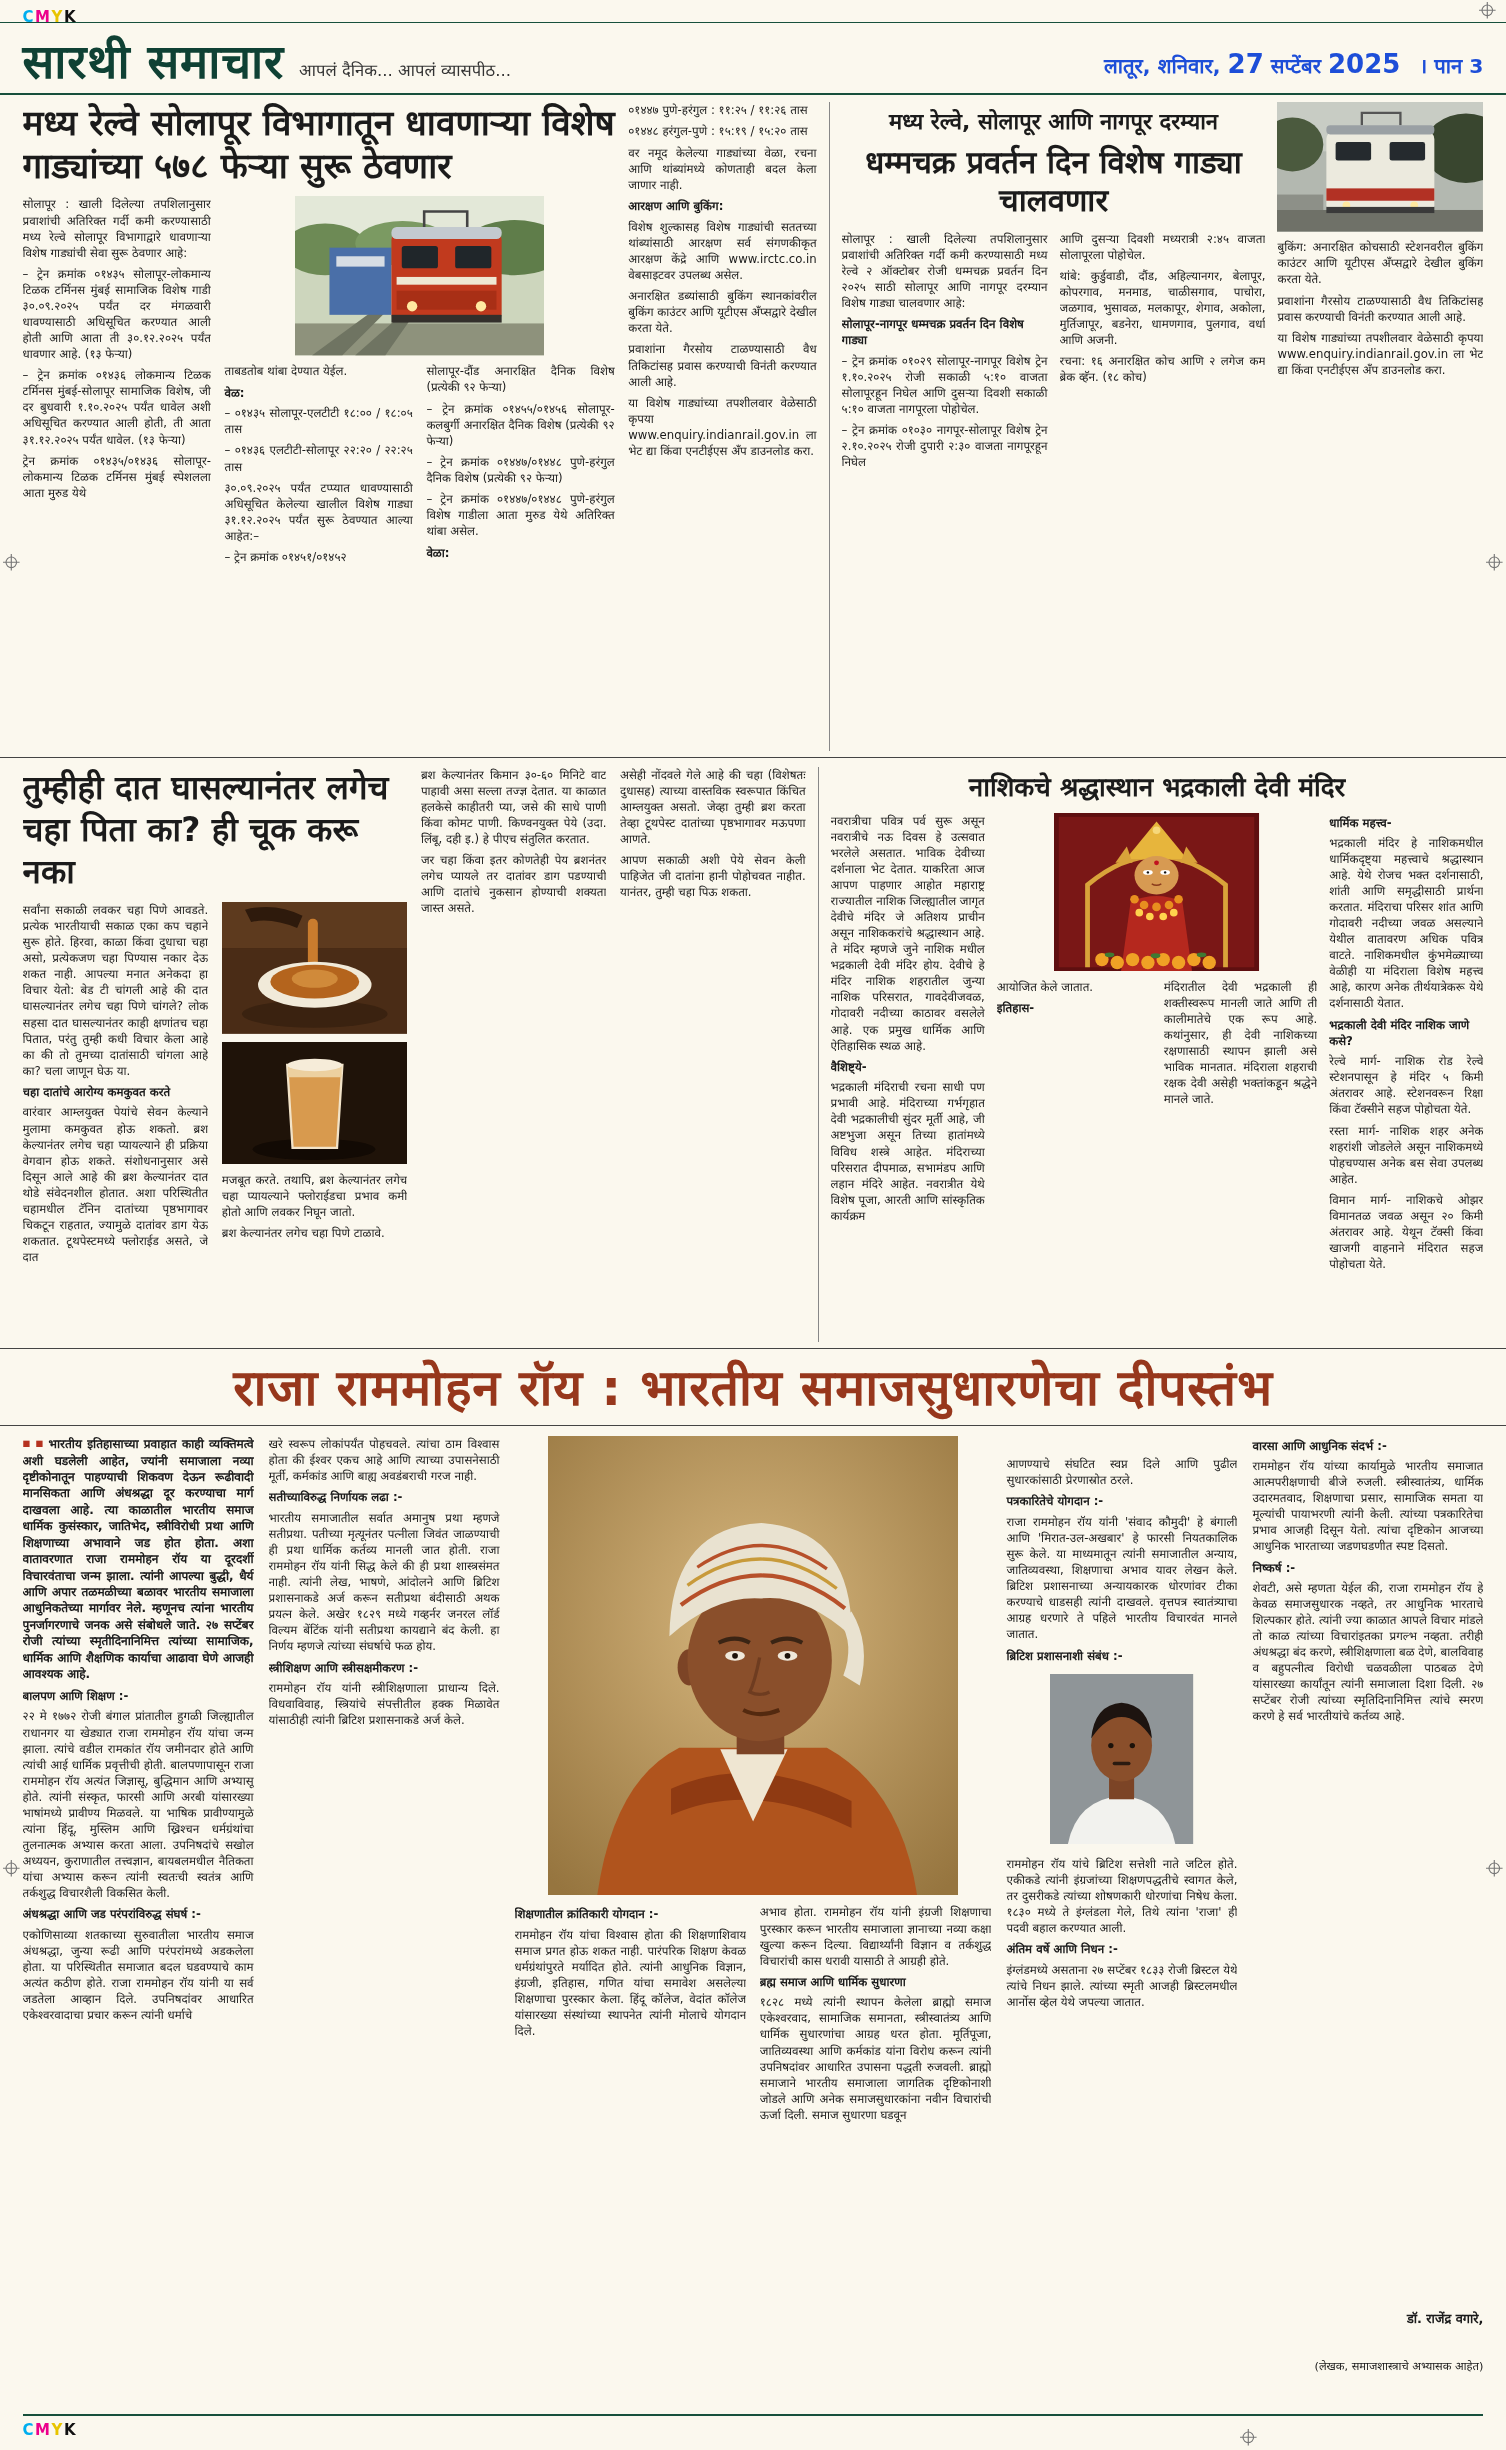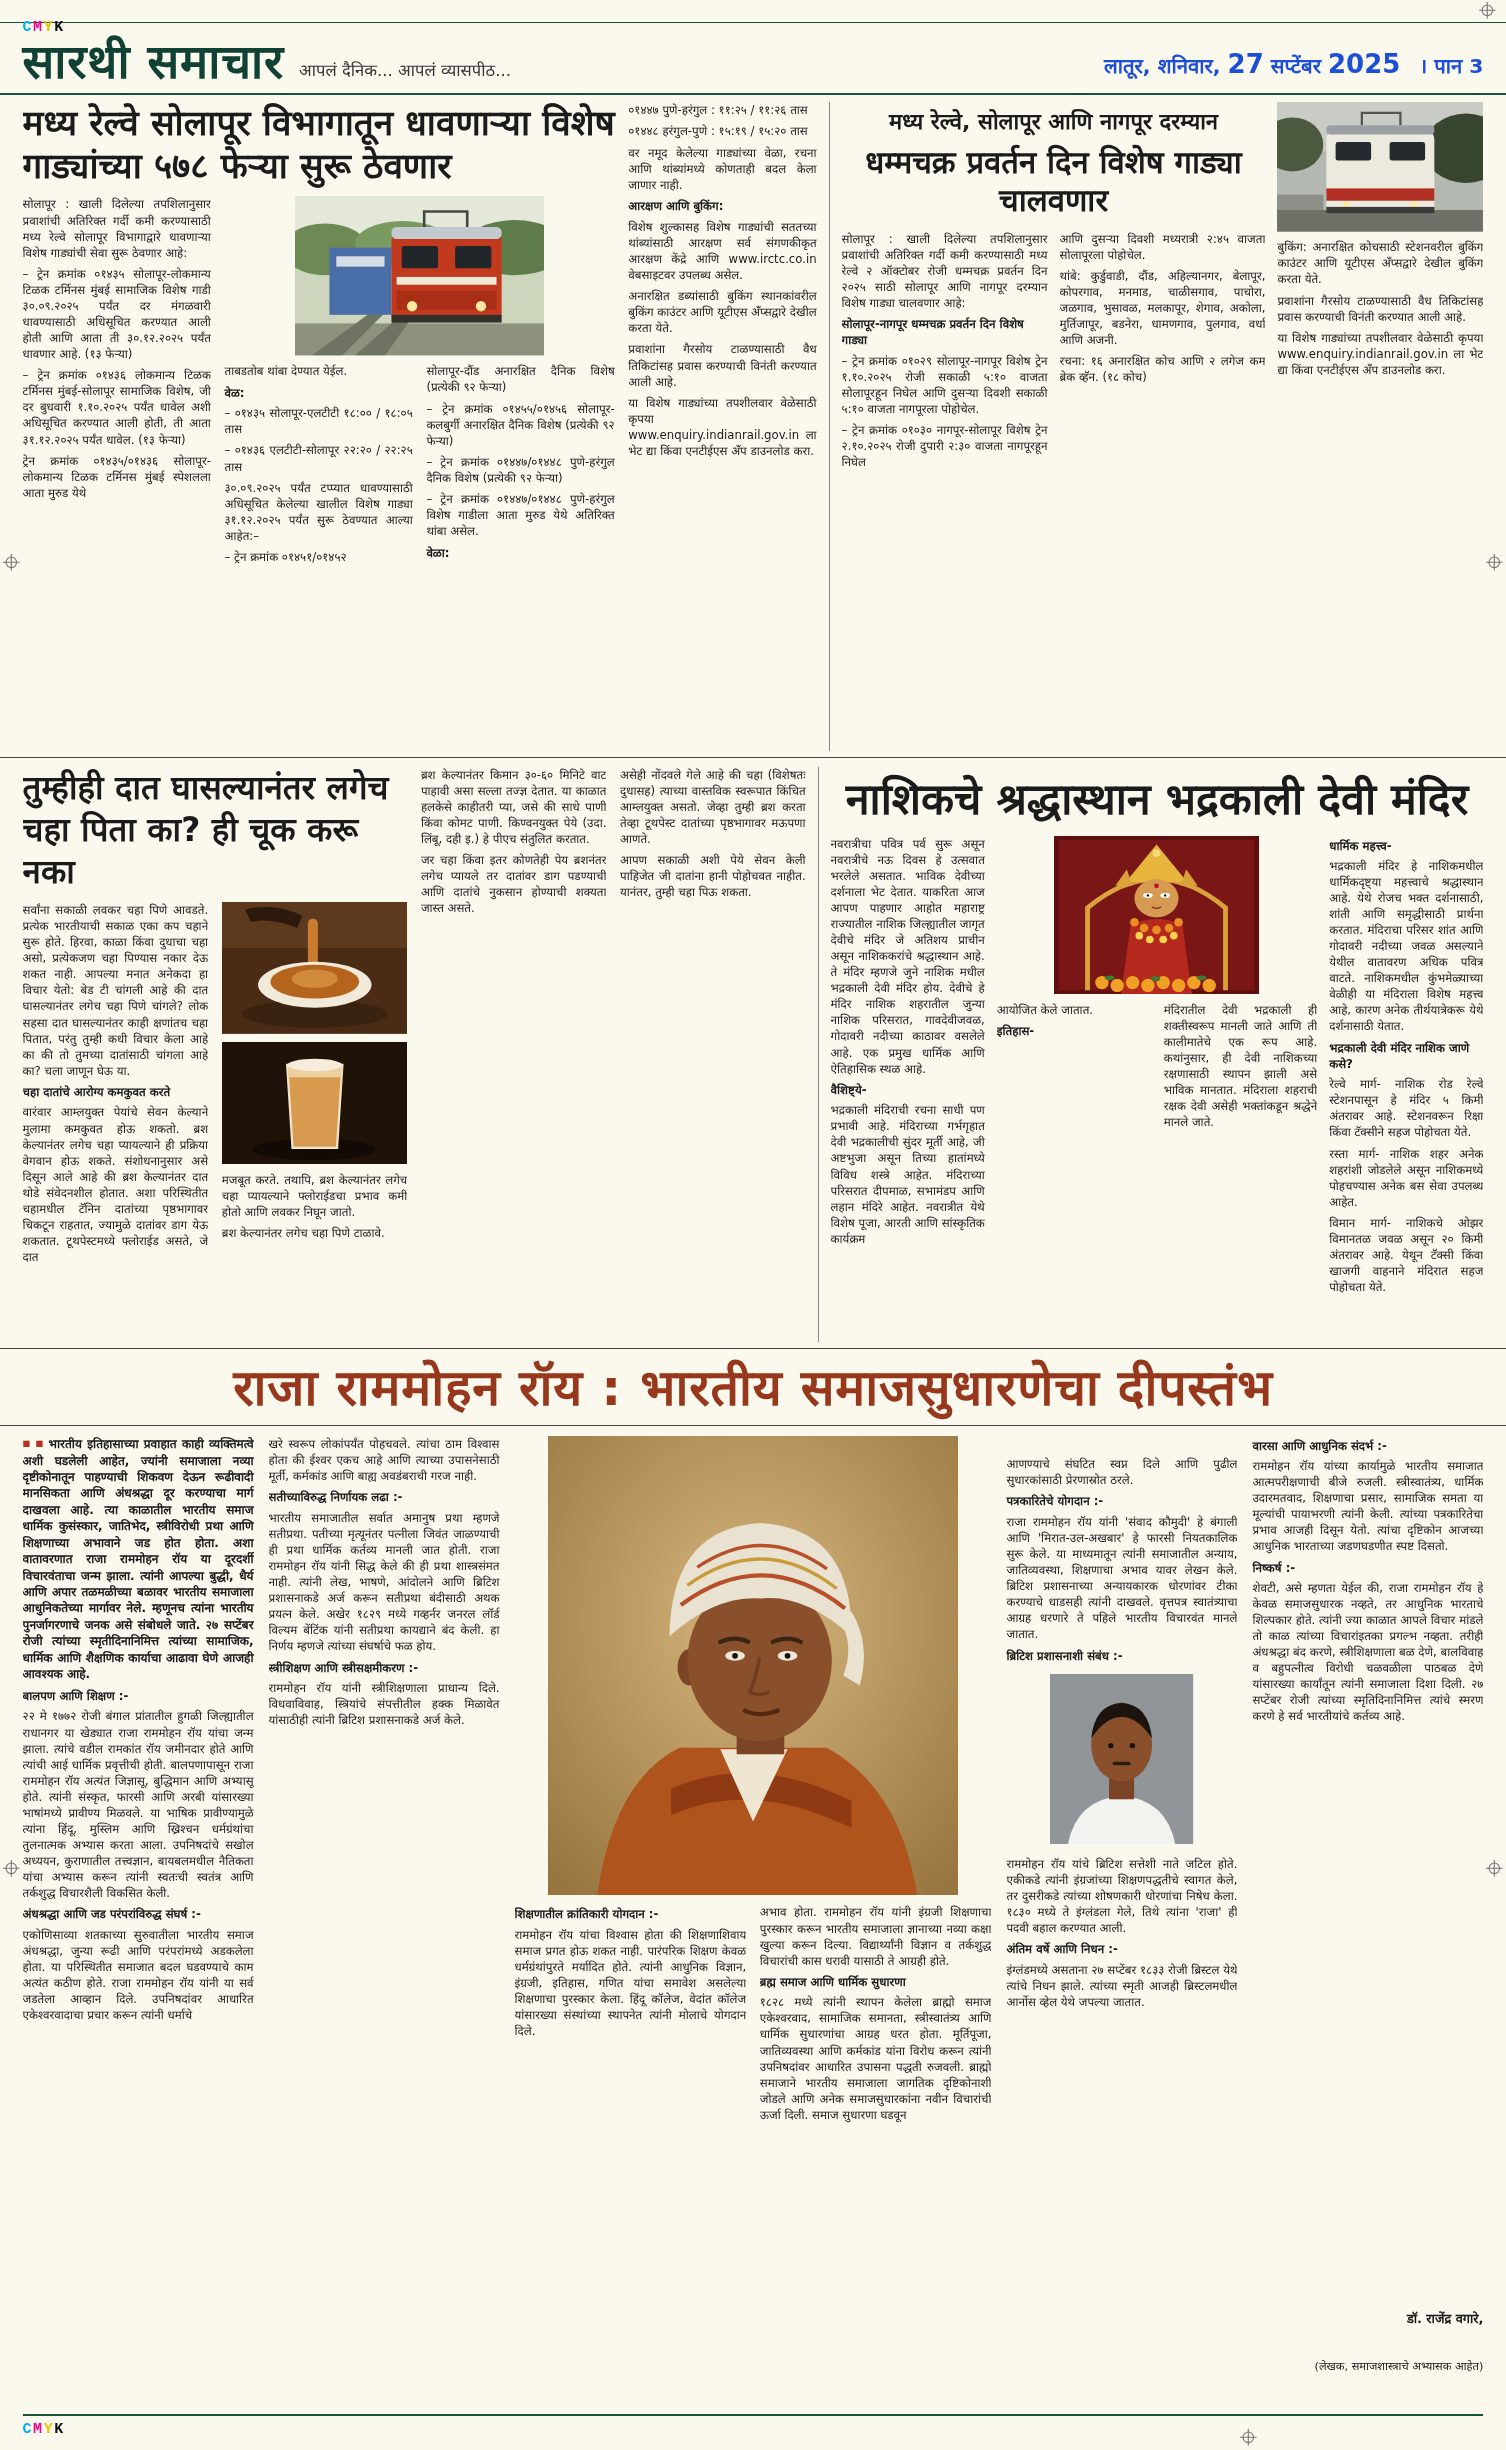--- a/index.html
+++ b/index.html
@@ -5,21 +5,21 @@
   * { margin:0; padding:0; box-sizing:border-box; }
   html,body { background:#d9d9d4; }
   .page {
     position:relative; width:1506px; height:2450px; margin:0 auto;
     background:#fbf8ee; color:#1b1b1b; overflow:hidden;
     font-family:"DejaVu Sans","Liberation Sans",sans-serif;
   }
 
   
   .regrow-top { position:relative; height:22.6px; border-bottom:1.5px solid #17503c; }
-  .cmyk { position:absolute; top:19px; left:22.6px; font-weight:bold; font-size:15px; letter-spacing:1.5px;font-family:Liberation Mono, monospace; }
+  .cmyk { position:absolute; top:8px; left:22.6px; font-weight:bold; font-size:15px; letter-spacing:1.5px; }
   .cmyk .c{color:#00aeef}.cmyk .m{color:#ec008c}.cmyk .y{color:#e8c400}.cmyk .k{color:#111}
   .regmark { position:absolute; width:16.6px; height:16.6px; color:#777; }
   .regmark svg { width:100%; height:100%; }
   .rm-tr { top:2.3px; right:10.5px; }
   .rm-l1 { top:554px; left:3px; } .rm-r1 { top:554px; right:3px; }
   .rm-l2 { top:1860px; left:3px; } .rm-r2 { top:1860px; right:3px; }
   .rm-b  { bottom:4.5px; right:249px; }
 
   
   .header { display:flex; justify-content:space-between; align-items:flex-end;
@@ -67,21 +67,21 @@
     column-gap:13.6px; padding-right:12px; overflow:hidden; }
   .tea .hl { grid-column:1/3; grid-row:1; font-size:33px; font-weight:700; line-height:1.28; padding-bottom:9px; }
   .tea .c1 { grid-column:1; grid-row:2; }
   .tea .c2 { grid-column:2; grid-row:2; }
   .tea .c2 .photo { margin-bottom:7.5px; }
   .tea .c3 { grid-column:3; grid-row:1/3; }
   .tea .c4 { grid-column:4; grid-row:1/3; }
 
   .temple { border-left:0.8px solid #888; padding-left:12px; display:grid;
     grid-template-columns:repeat(4,1fr); grid-template-rows:auto 1fr; column-gap:12px; overflow:hidden; }
-  .temple .hl { grid-column:1/5; grid-row:1; text-align:center; font-size:43px; font-weight:700; padding:1.5px 0 9px; }
+  .temple .hl { grid-column:1/5; grid-row:1; text-align:center; font-size:26px; font-weight:700; padding:1.5px 0 9px; }
   .temple .c1 { grid-column:1; grid-row:2; }
   .temple .midzone { grid-column:2/4; grid-row:2; }
   .temple .midzone .photo { margin-bottom:7.5px; }
   .temple .c4 { grid-column:4; grid-row:2; }
 
   
   .roy-head-wrap { text-align:center; padding:12px 22.6px 9px; border-bottom:1.5px solid #444; }
   .roy-headline { font-size:50px; font-weight:700; color:#97371c; line-height:1.1; letter-spacing:0.8px; }
   .roy-body { display:grid; grid-template-columns:repeat(6,1fr); column-gap:15px;
     padding:10.5px 22.6px 0; height:953px; overflow:hidden; }

